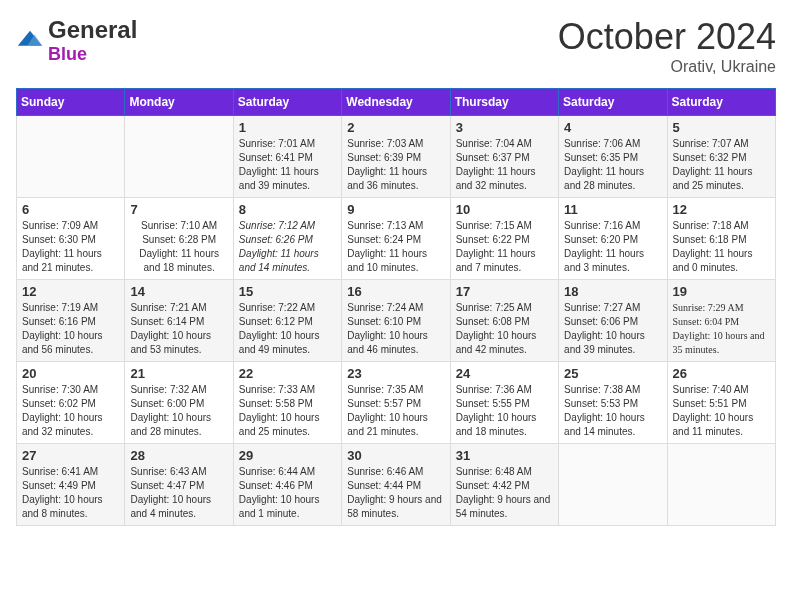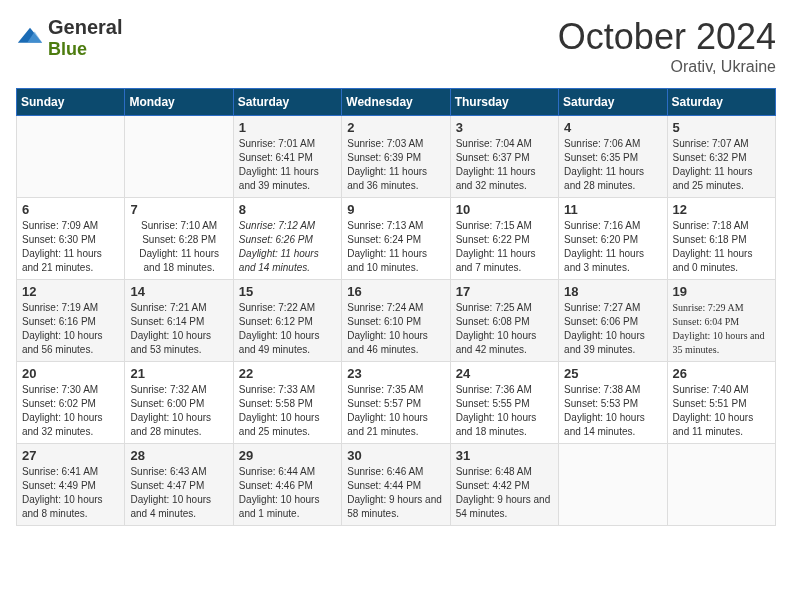--- a/index.html
+++ b/index.html
@@ -37,21 +37,21 @@
     .subtitle {
       font-size: 16px;
       color: #555;
     }
     table {
       width: 100%;
       border-collapse: collapse;
       font-size: 11px;
     }
     thead tr {
-      background-color: #0c4a6e;
+      background-color: #6d28d9;
       color: #fff;
       padding-left: 16px;
     }
     thead th {
       padding: 6px 4px;
       text-align: left;
       font-size: 12px;
       font-weight: 600;
       border: 1px solid #2b6cc4;
     }
@@ -87,22 +87,22 @@
 </head>
 <body>
 
 <div class="header">
   <div class="logo">
     <svg class="logo-icon" viewBox="0 0 30 30" xmlns="http://www.w3.org/2000/svg">
       <polygon points="15,4 28,20 2,20" fill="#1a6bb5"></polygon>
       <polygon points="20,8 28,20 12,20" fill="#5ba3e0" opacity="0.6"></polygon>
     </svg>
     <div>
-      <span style="font-size:20px;font-weight:bold;color:#333;">General</span><br>
-      <span style="font-size:18px;font-weight:bold;color:#4d7c0f;">Blue</span>
+      <span style="font-size:24px;font-weight:bold;color:#333;">General</span><br>
+      <span style="font-size:18px;font-weight:bold;color:#a21caf;">Blue</span>
     </div>
   </div>
   <div class="title-area">
     <div class="month-title">October 2024</div>
     <div class="subtitle">Orativ, Ukraine</div>
   </div>
 </div>
 
 <table>
   <thead>

